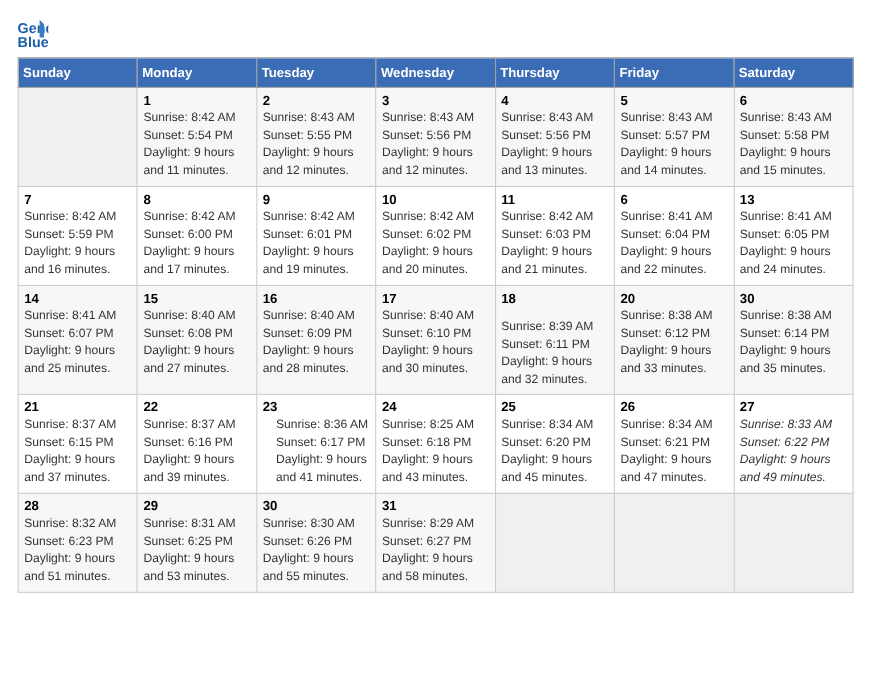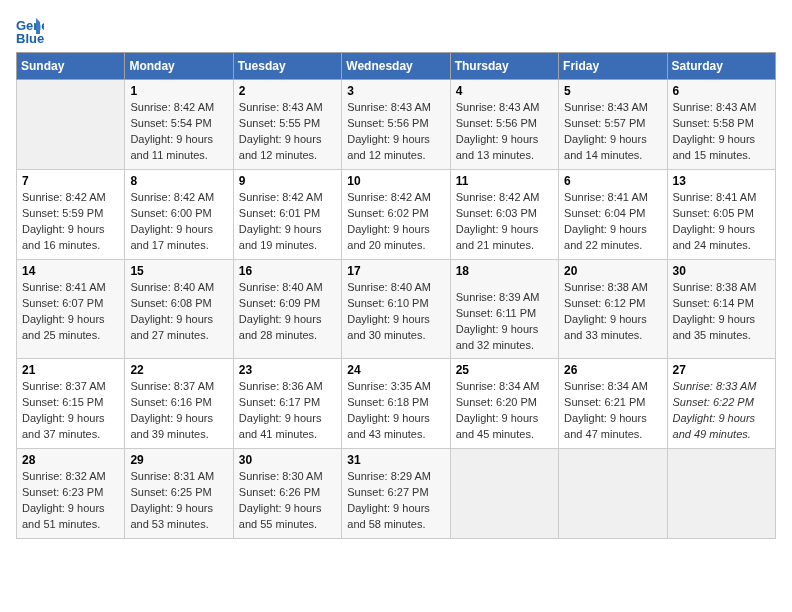--- a/index.html
+++ b/index.html
@@ -270,28 +270,28 @@
         </td>
         <td>
           <span class="day-number">22</span>
           <div class="day-info" style="white-space: pre-line;">Sunrise: 8:37 AM
 Sunset: 6:16 PM
 Daylight: 9 hours
 and 39 minutes.</div>
         </td>
         <td>
           <span class="day-number">23</span>
-          <div class="day-info" style="white-space: pre-line;">Sunrise: 8:36 AM
+          <div class="day-info" style="white-space: pre-line; margin-left: 12px;">Sunrise: 8:36 AM
 Sunset: 6:17 PM
 Daylight: 9 hours
 and 41 minutes.</div>
         </td>
         <td>
           <span class="day-number">24</span>
-          <div class="day-info" style="white-space: pre-line;">Sunrise: 3:35 AM
+          <div class="day-info" style="white-space: pre-line;">Sunrise: 8:25 AM
 Sunset: 6:18 PM
 Daylight: 9 hours
 and 43 minutes.</div>
         </td>
         <td>
           <span class="day-number">25</span>
           <div class="day-info" style="white-space: pre-line;">Sunrise: 8:34 AM
 Sunset: 6:20 PM
 Daylight: 9 hours
 and 45 minutes.</div>

